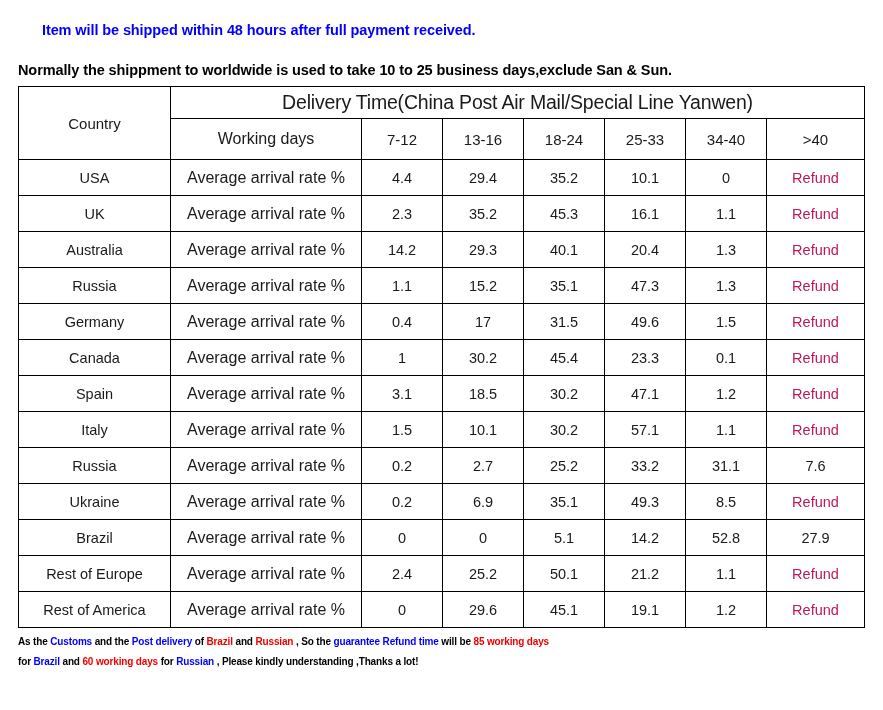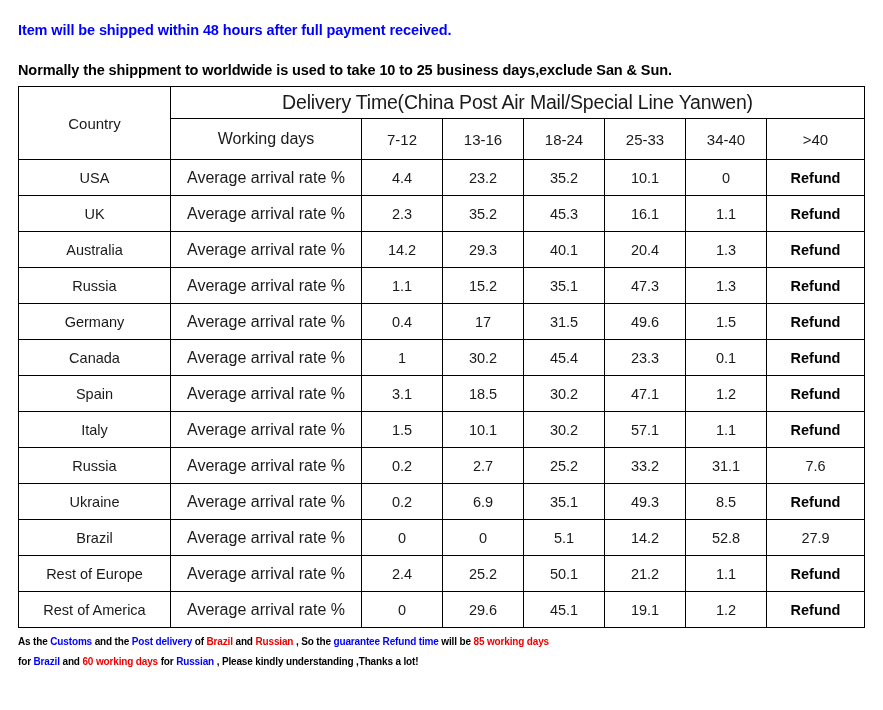--- a/index.html
+++ b/index.html
@@ -23,20 +23,21 @@
     position: absolute;
     left: 18px;
     font-weight: bold;
     white-space: nowrap;
     letter-spacing: -0.1px;
   }
   .notice-1 {
     top: 22px;
     font-size: 14.5px;
     color: #0000ff;
+    margin-left: 24px;
   }
   .notice-2 {
     top: 62px;
     font-size: 14.5px;
     color: #000000;
   }
 
   
   .table-wrap {
     position: absolute;
@@ -90,21 +91,21 @@
     height: 41px;
     font-size: 15px;
     font-weight: bold;
     margin-top: 40px;
   }
 
   tr.data-row td { height: 36px; }
   .cell-country { font-size: 14.5px; }
   .cell-label   { font-size: 16px; }
   .cell-value   { font-size: 14.5px; }
-  .cell-value.refund { font-weight: bold; color: #000000; }
+  .cell-value.refund { font-weight: normal; color: #be185d; }
 
   
   .footer {
     position: absolute;
     left: 18px;
     font-size: 10px;
     font-weight: bold;
     white-space: nowrap;
     letter-spacing: -0.15px;
   }
@@ -146,21 +147,21 @@
         <td class="cell-band-head">25-33</td>
         <td class="cell-band-head">34-40</td>
         <td class="cell-over-head">&gt;40</td>
       </tr>
     </thead>
     <tbody id="table-body">
         <tr class="data-row">
           <td class="cell-country">USA</td>
           <td class="cell-label">Average arrival rate %</td>
           <td class="cell-value">4.4</td>
-          <td class="cell-value">23.2</td>
+          <td class="cell-value">29.4</td>
           <td class="cell-value">35.2</td>
           <td class="cell-value">10.1</td>
           <td class="cell-value">0</td>
           <td class="cell-value refund">Refund</td>
         </tr>
         <tr class="data-row">
           <td class="cell-country">UK</td>
           <td class="cell-label">Average arrival rate %</td>
           <td class="cell-value">2.3</td>
           <td class="cell-value">35.2</td>

